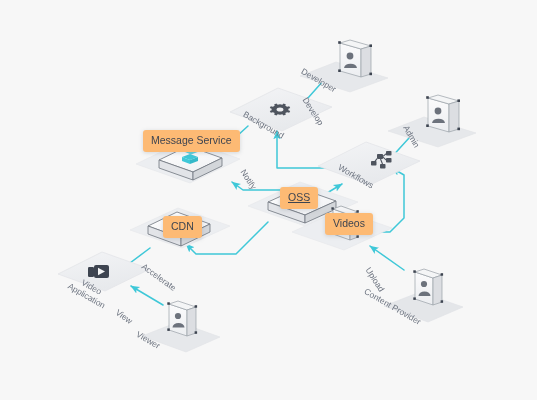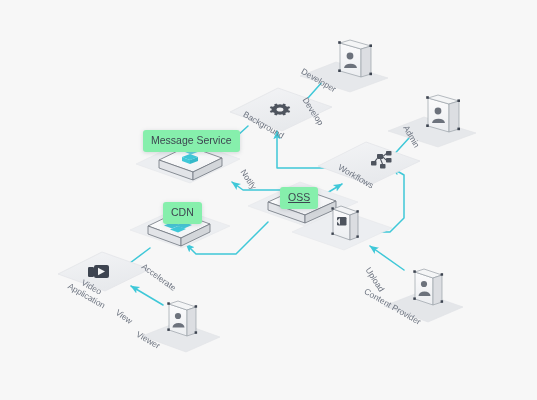--- a/index.html
+++ b/index.html
@@ -18,21 +18,21 @@
   #diagram-svg {
     position: absolute;
     left: 0;
     top: 0;
     width: 537px;
     height: 400px;
   }
   
   .chip {
     position: absolute;
-    background: #86efac;
+    background: #fdba74;
     border-radius: 3px;
     box-shadow: 0 1px 4px rgba(120,128,140,0.28);
     color: #3d4450;
     font-size: 10.5px;
     line-height: 1;
     padding: 5px 8px 6px 8px;
     white-space: nowrap;
     font-family: "Liberation Sans", sans-serif;
   }
   
@@ -240,22 +240,23 @@
       <g fill="#3d4450">
         <rect x="331.4" y="207.3" width="2.4" height="2.4"></rect>
         <rect x="356.4" y="210.2" width="2.4" height="2.4"></rect>
         <rect x="331.4" y="232.5" width="2.4" height="2.4"></rect>
         <rect x="356.4" y="235.4" width="2.4" height="2.4"></rect>
       </g>
     </g>
   </svg>
 
   <div class="chip" style="left:143px; top:130px;">Message Service</div>
-  <div class="chip" style="left:163px; top:202px;text-align:right;">CDN</div>
+  <div class="chip" style="left:163px; top:216px;text-align:right;">CDN</div>
   <div class="chip" style="left:280px; top:187px;text-decoration:underline;">OSS</div>
+  <div class="chip" style="left:325px; top:213px;">Videos</div>
 
   <div class="iso-label" style="left:304px; top:67px; transform:rotate(30deg);">Developer</div>
   <div class="iso-label" style="left:409px; top:124px; transform:rotate(60deg);">Admin</div>
   <div class="iso-label" style="left:139px; top:330px; transform:rotate(30deg);">Viewer</div>
   <div class="iso-label" style="left:367px; top:287px; transform:rotate(30deg);">Content Provider</div>
   <div class="iso-label" style="left:246px; top:110px; transform:rotate(30deg);">Background</div>
   <div class="iso-label" style="left:341px; top:163px; transform:rotate(30deg);">Workflows</div>
   <div class="iso-label two-line" style="left:72px; top:271px; width:50px; transform:rotate(30deg);">Video Application</div>
 
   <div class="iso-label" style="left:308px; top:96px; transform:rotate(57deg);">Develop</div>

